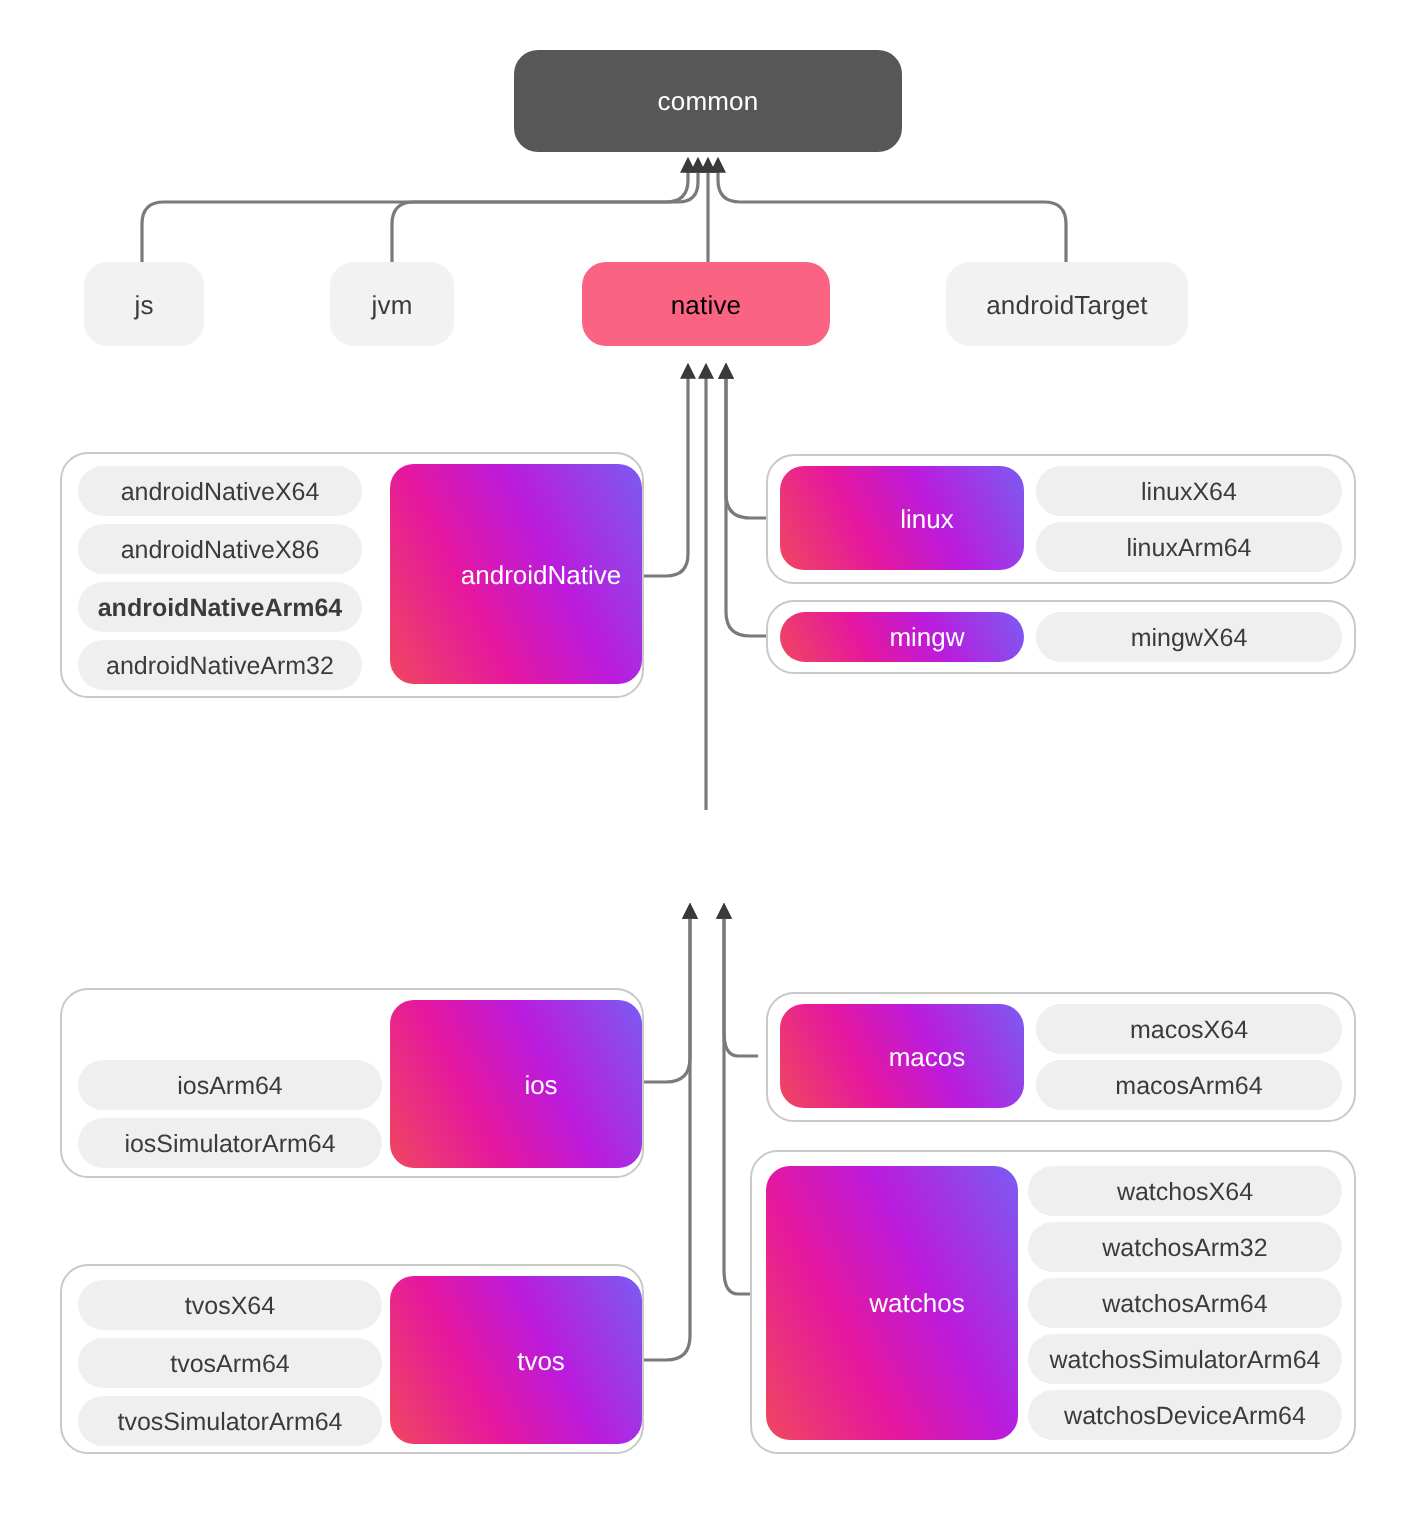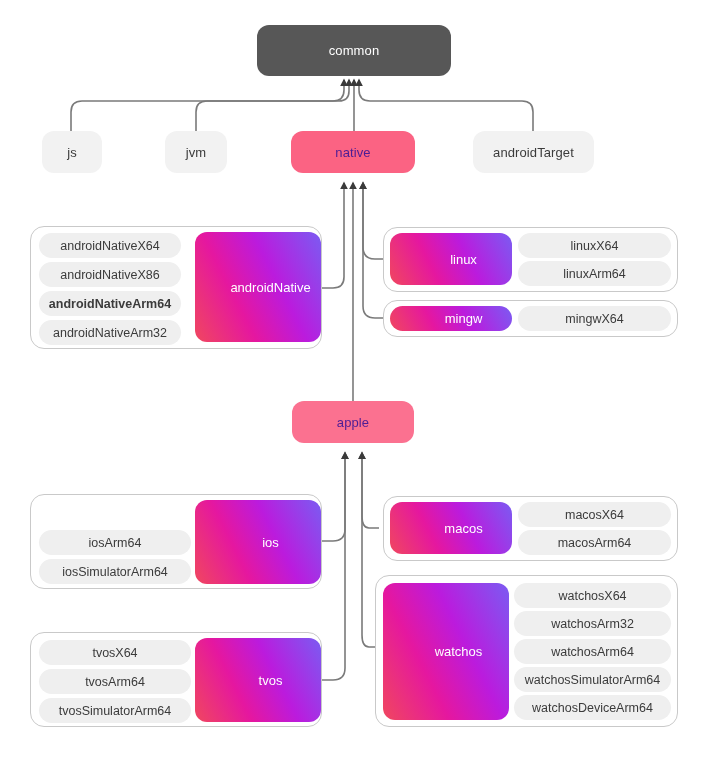--- a/index.html
+++ b/index.html
@@ -35,21 +35,21 @@
     border-radius: 12px;
     font-size: 13px;
     letter-spacing: 0.1px;
     z-index: 2;
   }
   .node-common {
     background: #575757;
     color: #ffffff;
   }
   .node-native, .node-apple {
-    color: #4c1d95;
+    color: #000000;
   }
   .node-native { background: #fb6383; }
   .node-apple  { background: #fb7190; }
   .node-plain {
     background: #f2f2f2;
     color: #3b3b3b;
   }
   .group {
     position: absolute;
     box-sizing: border-box;
@@ -171,23 +171,20 @@
   </div>
 
   <div class="group" style="left:383px; top:300px; width:295px; height:37px;"></div>
   <div class="grad pill" style="left:390px; top:306px; width:122px; height:25px;">
     <span>mingw</span>
   </div>
   <div class="leaf" style="left:518px; top:306px; width:153px; height:25px;">
     <span>mingwX64</span>
   </div>
 
-  <div class="node node-apple" style="left:292px; top:401px; width:122px; height:42px;">
-    <span>apple</span>
-  </div>
 
   <div class="group" style="left:30px; top:494px; width:292px; height:95px;"></div>
   <div class="leaf" style="left:39px; top:530px; width:152px; height:25px;">
     <span>iosArm64</span>
   </div>
   <div class="leaf" style="left:39px; top:559px; width:152px; height:25px;justify-content:center;">
     <span>iosSimulatorArm64</span>
   </div>
   <div class="grad" style="left:195px; top:500px; width:126px; height:84px;">
     <span>ios</span>

